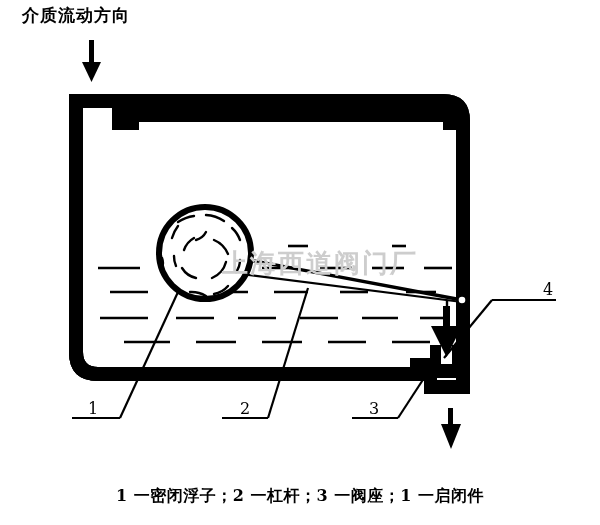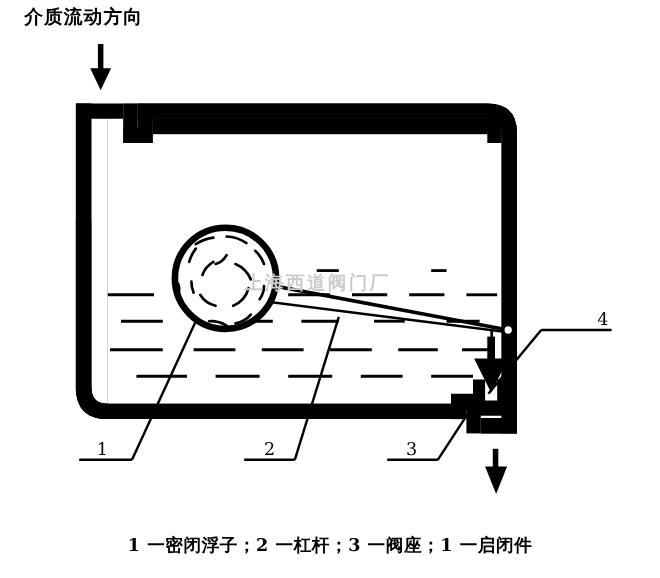--- a/index.html
+++ b/index.html
@@ -42,21 +42,21 @@
     font-size: 16px;
     letter-spacing: 0.5px;
     white-space: nowrap;
   }
   .watermark {
     position: absolute;
     left: 222px;
     top: 246px;
     font-family: "DejaVu Sans", "Liberation Sans", sans-serif;
     font-weight: bold;
-    font-size: 17px;
+    font-size: 26px;
     color: #cdcdcd;
     letter-spacing: 2px;
     white-space: nowrap;
     pointer-events: none;
   }
   svg { display: block; }
 </style>
 </head>
 <body>
 

